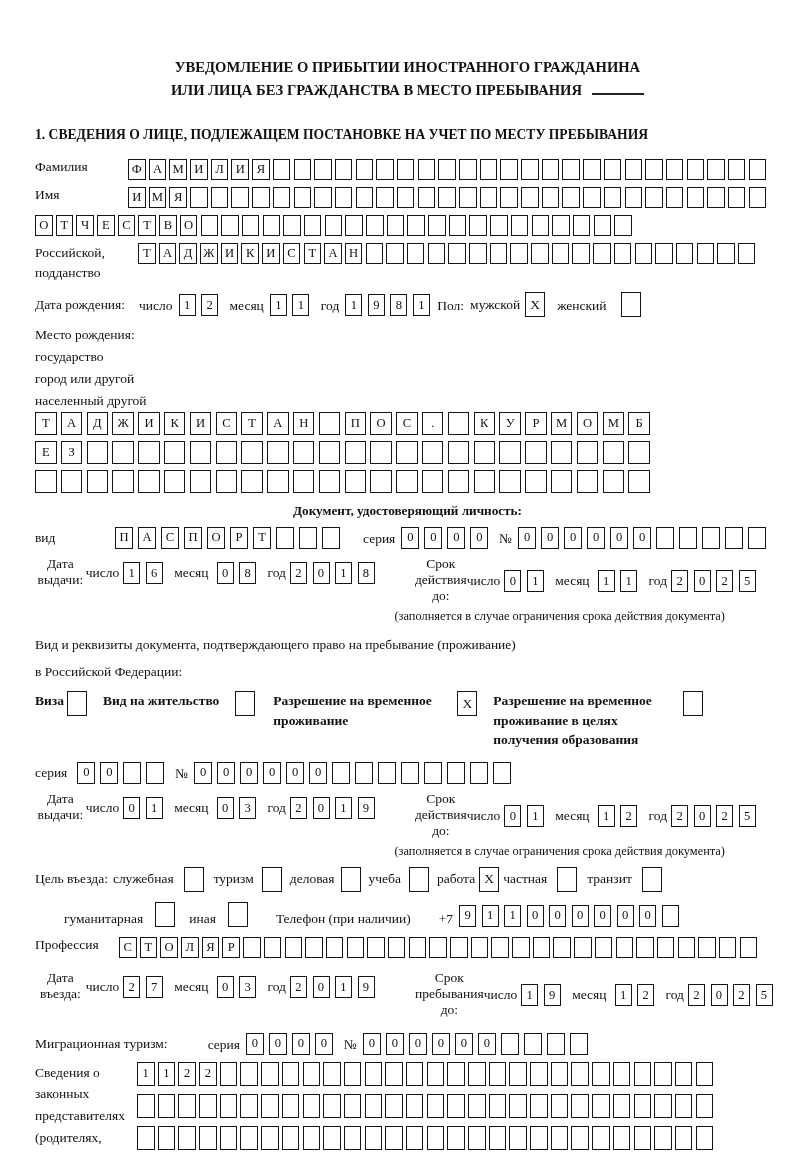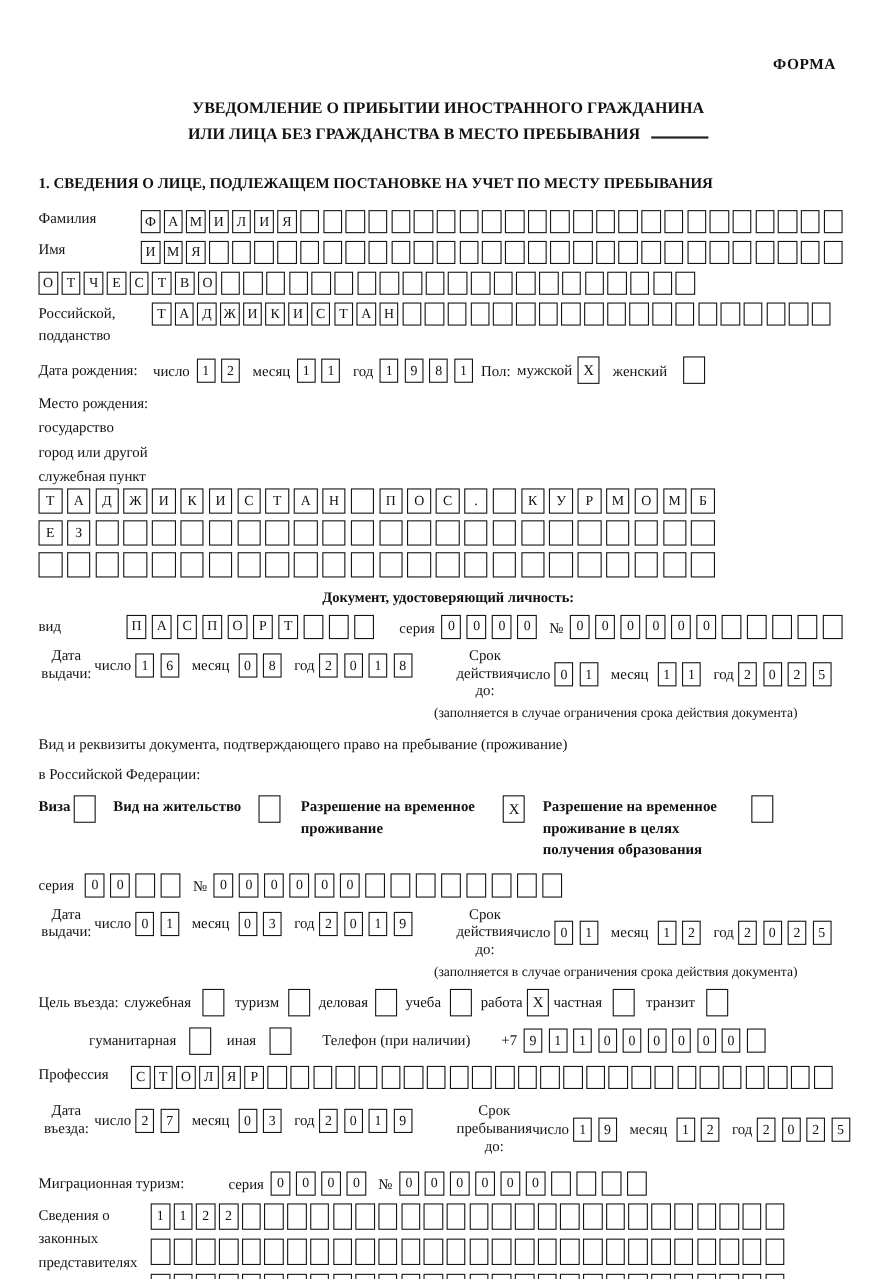--- a/index.html
+++ b/index.html
@@ -61,21 +61,20 @@
   .g-cells .cells { margin-bottom:8px; }
 
   .doc-heading { text-align:center; font-weight:bold; font-size:13.2px; margin:4px 0 8px 0; }
   .intro { line-height:1.9; margin-bottom:2px; }
 </style>
 </head>
 <body>
 
 <div class="page">
 
-  <div class="forma">ФОРМА</div>
 
   <div class="title">
     <div>УВЕДОМЛЕНИЕ О ПРИБЫТИИ ИНОСТРАННОГО ГРАЖДАНИНА</div>
     <div>
       <span>ИЛИ ЛИЦА БЕЗ ГРАЖДАНСТВА В МЕСТО ПРЕБЫВАНИЯ</span><span class="blank-line"></span>
     </div>
   </div>
 
   <div class="section-heading">1. СВЕДЕНИЯ О ЛИЦЕ, ПОДЛЕЖАЩЕМ ПОСТАНОВКЕ НА УЧЕТ ПО МЕСТУ ПРЕБЫВАНИЯ</div>
 
@@ -250,21 +249,21 @@
     <span class="checkbox" style="margin-left:5px">X</span>
     <span class="inline-lbl" style="margin-left:12px">женский</span>
     <span class="checkbox" style="margin-left:8px"></span>
   </div>
 
   <div class="bp-wrap">
     <div class="bp-labels">
       <div>Место рождения:</div>
       <div>государство</div>
       <div>город или другой</div>
-      <div>служебная пункт</div>
+      <div>населенный другой</div>
     </div>
     <div class="bp-cells">
       <span class="cells cells-wide">
           <span class="cell">Т</span>
           <span class="cell">А</span>
           <span class="cell">Д</span>
           <span class="cell">Ж</span>
           <span class="cell">И</span>
           <span class="cell">К</span>
           <span class="cell">И</span>
@@ -528,21 +527,21 @@
     <span style="margin-left:8px">учеба</span>
     <span class="checkbox" style="margin-left:8px"></span>
     <span style="margin-left:8px">работа</span>
     <span class="checkbox" style="margin-left:4px">X</span>
     <span style="margin-left:4px">частная</span>
     <span class="checkbox" style="margin-left:10px"></span>
     <span style="margin-left:10px">транзит</span>
     <span class="checkbox" style="margin-left:10px"></span>
   </div>
 
-  <div class="frow" style="align-items:center; margin-left:46px; margin-bottom:10px">
+  <div class="frow" style="align-items:flex-end; margin-left:29px; margin-bottom:10px">
     <span>гуманитарная</span>
     <span class="checkbox" style="margin-left:12px"></span>
     <span style="margin-left:14px">иная</span>
     <span class="checkbox" style="margin-left:12px"></span>
     <span style="margin-left:28px">Телефон (при наличии)</span>
     <span style="margin-left:28px">+7</span>
     <span class="cells cells-date" style="margin-left:6px">
         <span class="cell">9</span>
         <span class="cell">1</span>
         <span class="cell">1</span>

